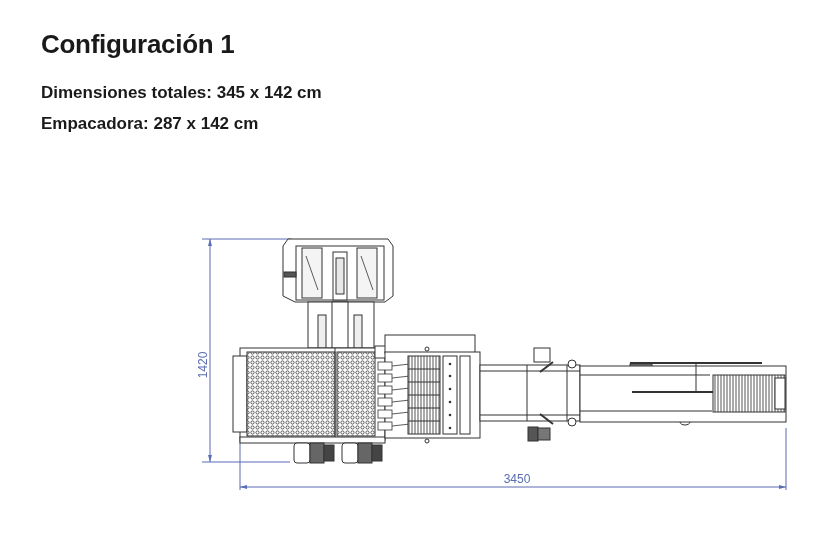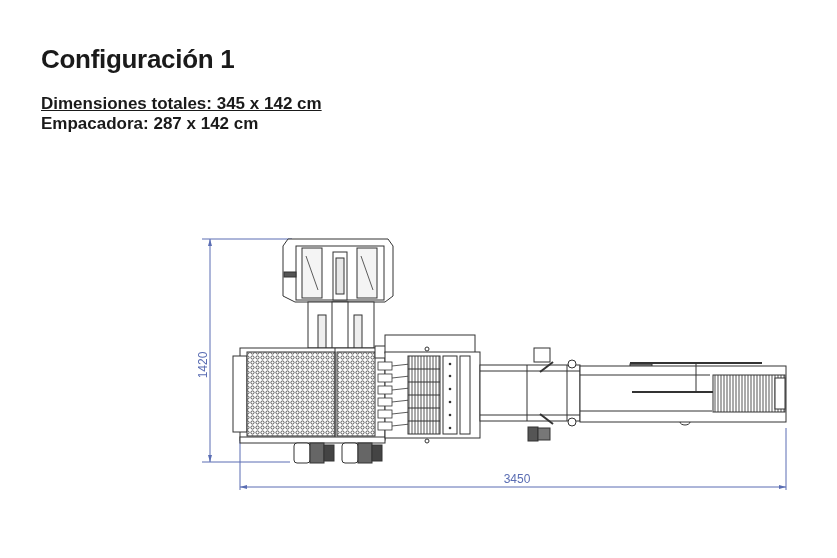--- a/index.html
+++ b/index.html
@@ -1,20 +1,20 @@
 <!DOCTYPE html>
 <html><head>
 <meta charset="utf-8">
 <style>
   html, body { margin: 0; padding: 0; background: #ffffff; }
   body { width: 837px; height: 558px; position: relative; overflow: hidden;
          font-family: "Liberation Sans", "DejaVu Sans", sans-serif; color: #1a1a1a; }
-  .title { position: absolute; left: 41px; top: 44px; font-size: 26px; font-weight: bold; letter-spacing: -0.3px; margin: 0; }
+  .title { position: absolute; left: 41px; top: 29px; font-size: 26px; font-weight: bold; letter-spacing: -0.3px; margin: 0; }
   .spec { position: absolute; left: 41px; font-size: 17px; font-weight: bold; margin: 0; }
-  .spec1 { top: 94px; text-decoration: underline; }
+  .spec1 { top: 83px; }
   .spec2 { top: 114px; }
   .drawing { position: absolute; left: 0; top: 0; }
   .dim-text { font-family: "Liberation Sans", sans-serif; font-size: 12px; fill: #5a6db3; }
 </style>
 </head>
 <body>
 
 <h1 class="title">Configuración 1</h1>
 <p class="spec spec1">Dimensiones totales: 345 x 142 cm</p>
 <p class="spec spec2">Empacadora: 287 x 142 cm</p>

